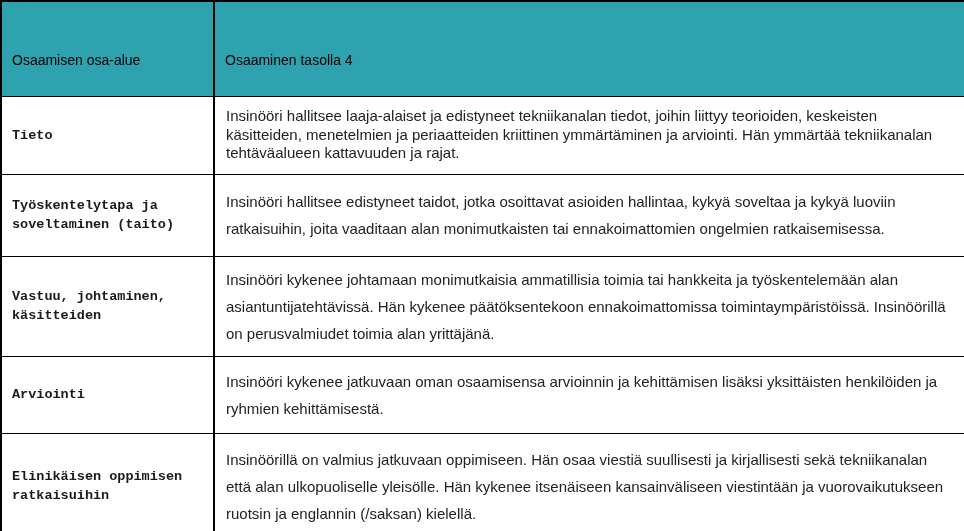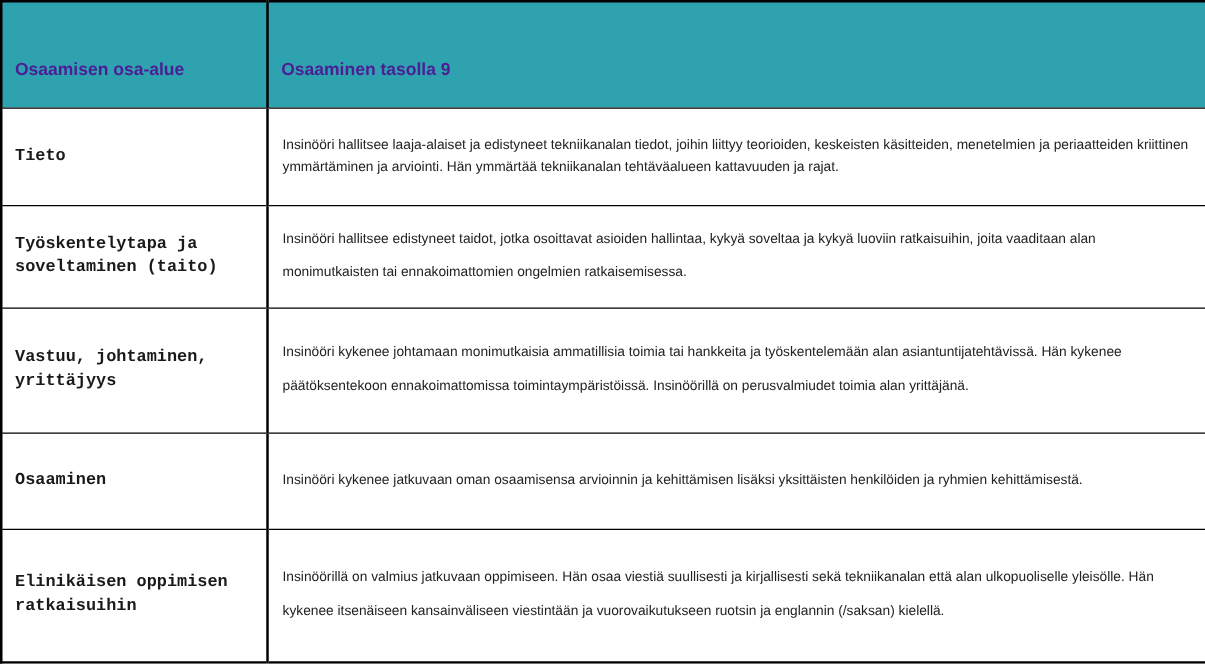--- a/index.html
+++ b/index.html
@@ -26,37 +26,37 @@
     box-sizing: border-box;
   }
   
   .competence-table th:first-child,
   .competence-table td:first-child {
     border-right: 2px solid #000000;
   }
 
   thead th {
     background: #2fa2af;
-    color: #4c1d95;
+    color: #000000;
     font-size: 14px;
-    font-weight: bold;
+    font-weight: normal;
     vertical-align: top;
     padding: 22px 10px 0 10px;
-    height: 85px;
+    height: 95px;
   }
 
   td.term-cell {
     font-size: 13.5px;
     font-weight: bold;
     padding: 4px 14px 4px 10px;
     line-height: 19px;
     font-family: Liberation Mono, monospace;
   }
   td.desc-cell {
-    font-size: 11px;
+    font-size: 15px;
     font-weight: normal;
     padding: 6px 12px 6px 11px;
     line-height: 27px;
     color: #222222;
   }
   tr.tight td.desc-cell { line-height: 18.5px; }
 
   tr.row-h78  { height: 78px; }
   tr.row-h82  { height: 82px; }
   tr.row-h100 { height: 100px; }
@@ -67,38 +67,38 @@
 <body>
 
 <table class="competence-table">
   <colgroup>
     <col class="col-term">
     <col class="col-desc">
   </colgroup>
   <thead>
     <tr>
       <th>Osaamisen osa-alue</th>
-      <th>Osaaminen tasolla 9</th>
+      <th>Osaaminen tasolla 4</th>
     </tr>
   </thead>
   <tbody>
     <tr class="row-h78 tight">
       <td class="term-cell">Tieto</td>
       <td class="desc-cell">Insinööri hallitsee laaja-alaiset ja edistyneet tekniikanalan tiedot, joihin liittyy teorioiden, keskeisten käsitteiden, menetelmien ja periaatteiden kriittinen ymmärtäminen ja arviointi. Hän ymmärtää tekniikanalan tehtäväalueen kattavuuden ja rajat.</td>
     </tr>
     <tr class="row-h82">
       <td class="term-cell">Työskentelytapa ja soveltaminen (taito)</td>
       <td class="desc-cell">Insinööri hallitsee edistyneet taidot, jotka osoittavat asioiden hallintaa, kykyä soveltaa ja kykyä luoviin ratkaisuihin, joita vaaditaan alan monimutkaisten tai ennakoimattomien ongelmien ratkaisemisessa.</td>
     </tr>
     <tr class="row-h100">
-      <td class="term-cell">Vastuu, johtaminen, yrittäjyys</td>
+      <td class="term-cell">Vastuu, johtaminen, käsitteiden</td>
       <td class="desc-cell">Insinööri kykenee johtamaan monimutkaisia ammatillisia toimia tai hankkeita ja työskentelemään alan asiantuntijatehtävissä. Hän kykenee päätöksentekoon ennakoimattomissa toimintaympäristöissä. Insinöörillä on perusvalmiudet toimia alan yrittäjänä.</td>
     </tr>
     <tr class="row-h77">
-      <td class="term-cell">Osaaminen</td>
+      <td class="term-cell">Arviointi</td>
       <td class="desc-cell">Insinööri kykenee jatkuvaan oman osaamisensa arvioinnin ja kehittämisen lisäksi yksittäisten henkilöiden ja ryhmien kehittämisestä.</td>
     </tr>
     <tr class="row-h107">
       <td class="term-cell">Elinikäisen oppimisen ratkaisuihin</td>
       <td class="desc-cell">Insinöörillä on valmius jatkuvaan oppimiseen. Hän osaa viestiä suullisesti ja kirjallisesti sekä tekniikanalan että alan ulkopuoliselle yleisölle. Hän kykenee itsenäiseen kansainväliseen viestintään ja vuorovaikutukseen ruotsin ja englannin (/saksan) kielellä.</td>
     </tr>
   </tbody>
 </table>
 
 </body></html>

